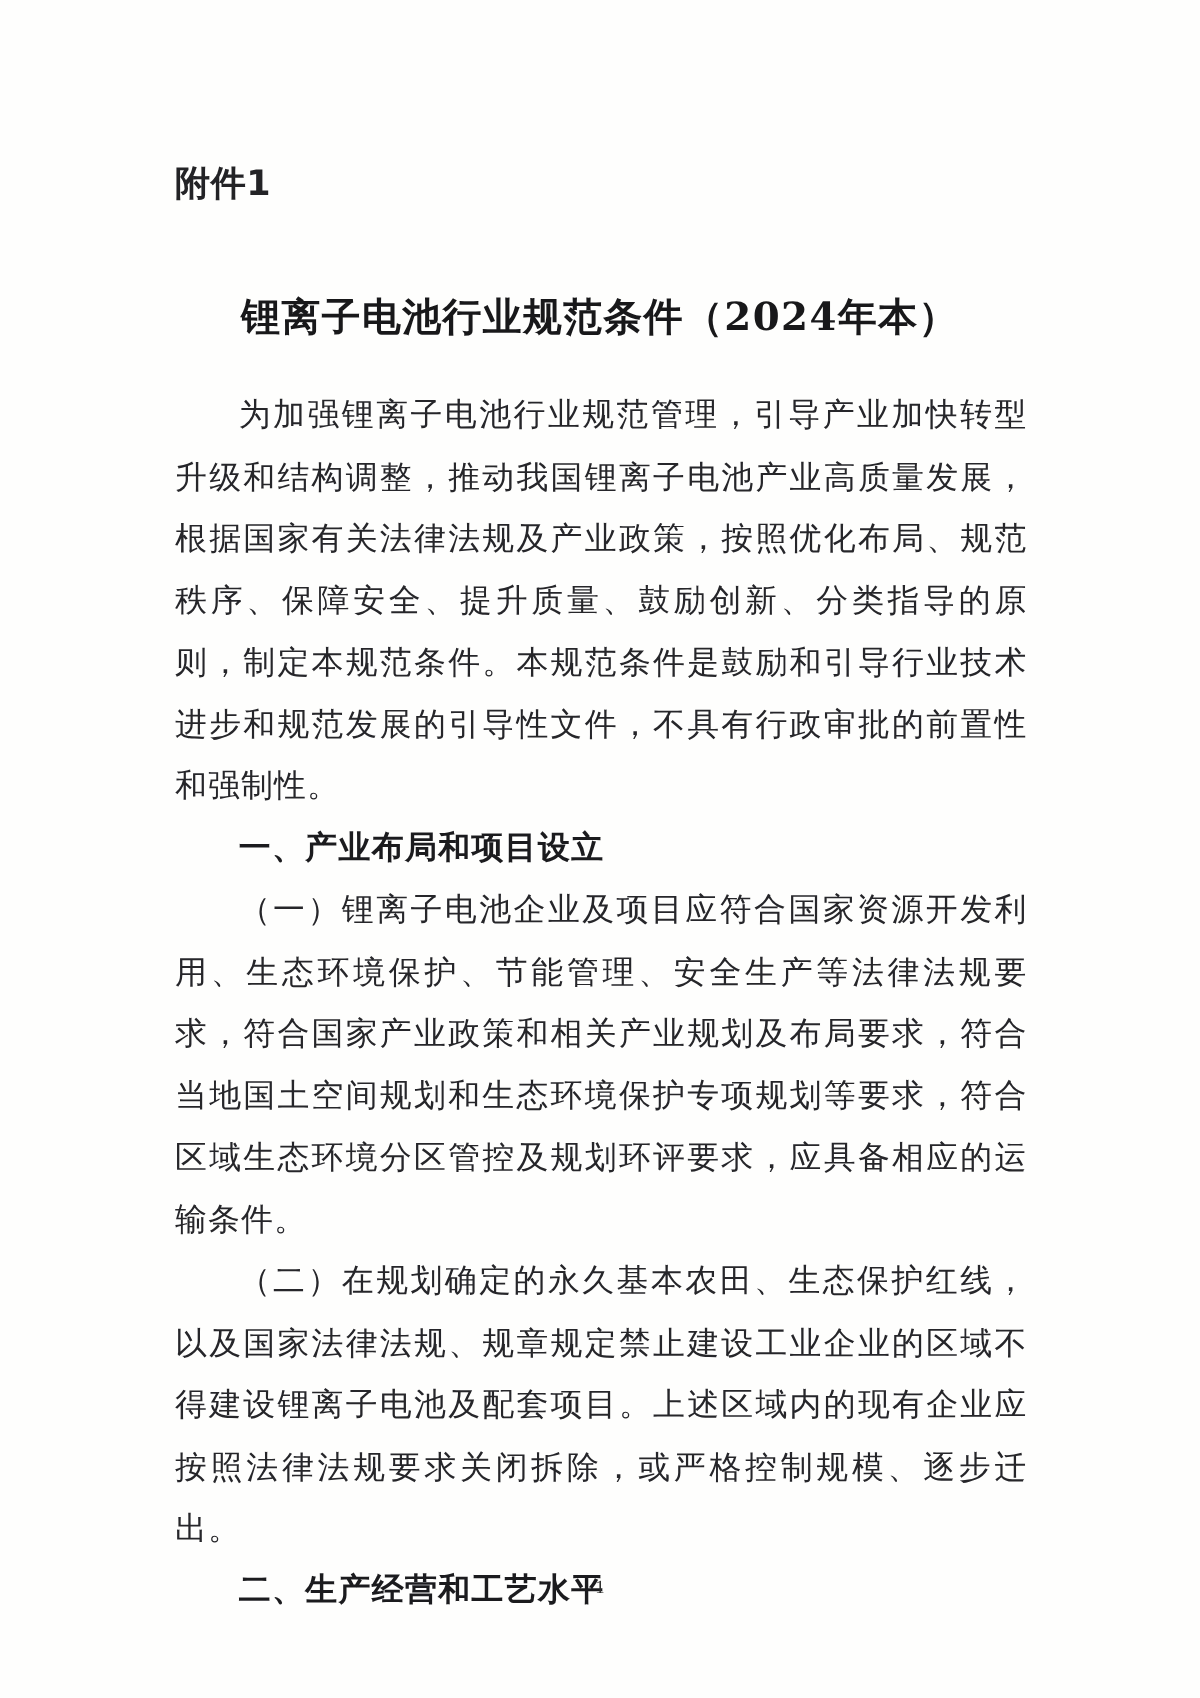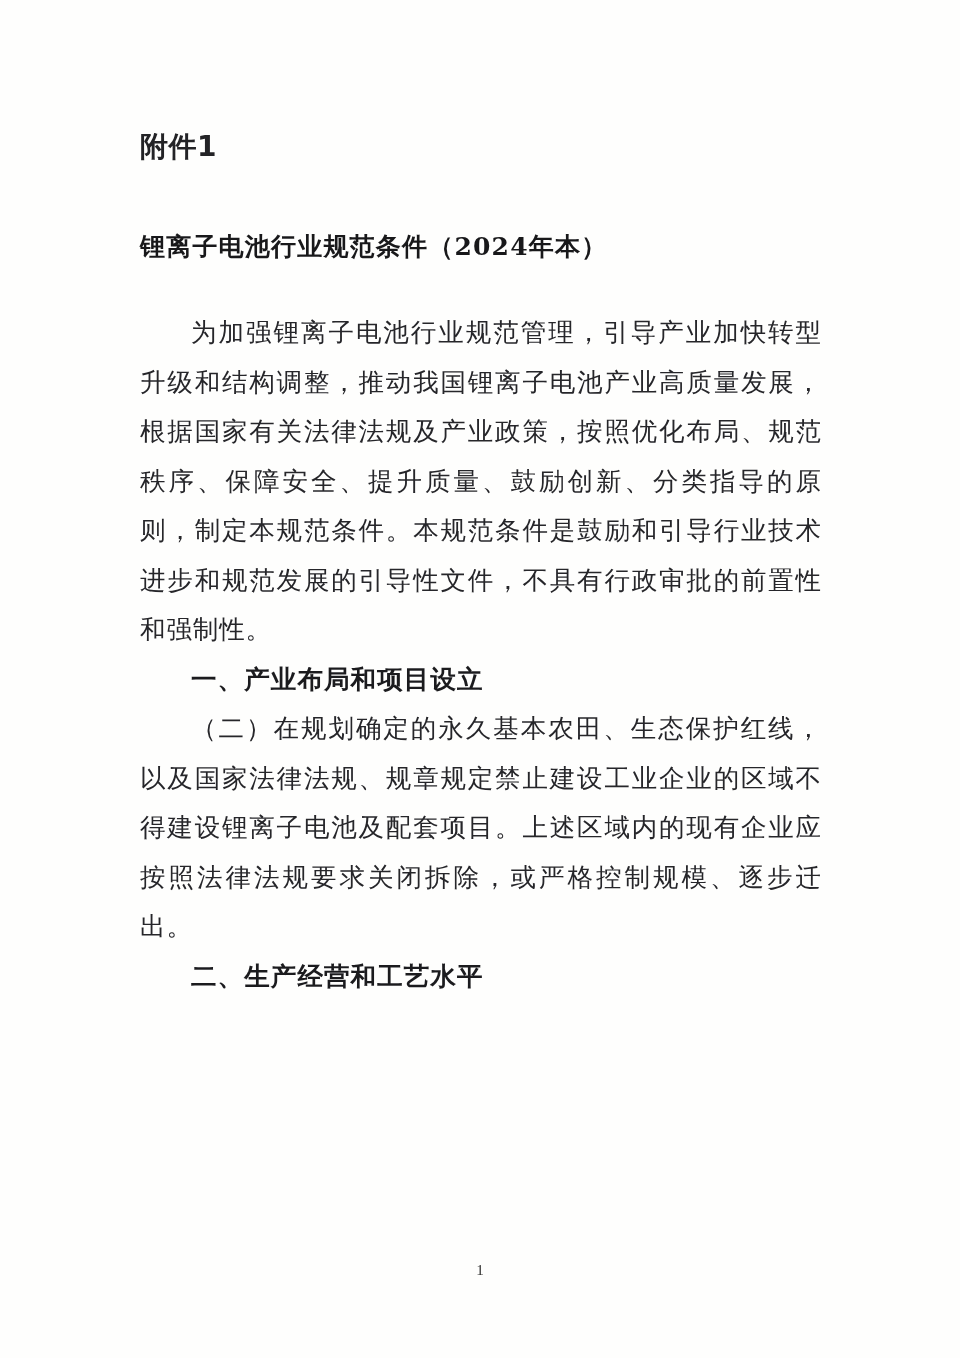--- a/index.html
+++ b/index.html
@@ -37,24 +37,24 @@
     color: #232326;
     line-height: 1.2;
   }
 
   
   .doc-title {
     position: absolute;
     left: 140px;
     top: 214px;
     width: 680px;
-    text-align: left;
+    text-align: center;
     font-family: "DejaVu Serif", "Liberation Serif", serif;
     font-weight: bold;
-    font-size: 25px;
+    font-size: 31px;
     letter-spacing: 1.2px;
     color: #18181a;
     line-height: 1.25;
   }
 
   
   .doc-body {
     position: absolute;
     left: 140px;
     top: 308px;
@@ -72,21 +72,21 @@
     text-indent: 2em;
     font-family: "DejaVu Serif", "Liberation Serif", serif;
     font-weight: 400;
   }
 
   .para + .para {
     margin-top: 0;
   }
 
   .section-heading {
-    font-family: Liberation Sans, sans-serif;
+    font-family: Liberation Mono, monospace;
     font-weight: bold;
     font-size: 25.5px;
     line-height: 49.5px;
     letter-spacing: 1.1px;
     color: #1b1b1e;
     text-indent: 2em;
     margin: 0;
   }
 
   
@@ -106,19 +106,20 @@
 
 <div class="page">
 
   <div class="attachment-label">附件1</div>
 
   <h1 class="doc-title">锂离子电池行业规范条件（2024年本）</h1>
 
   <div class="doc-body">
       <p class="para">为加强锂离子电池行业规范管理，引导产业加快转型升级和结构调整，推动我国锂离子电池产业高质量发展，根据国家有关法律法规及产业政策，按照优化布局、规范秩序、保障安全、提升质量、鼓励创新、分类指导的原则，制定本规范条件。本规范条件是鼓励和引导行业技术进步和规范发展的引导性文件，不具有行政审批的前置性和强制性。</p>
       <h2 class="section-heading">一、产业布局和项目设立</h2>
+      <p class="para">（一）锂离子电池企业及项目应符合国家资源开发利用、生态环境保护、节能管理、安全生产等法律法规要求，符合国家产业政策和相关产业规划及布局要求，符合当地国土空间规划和生态环境保护专项规划等要求，符合区域生态环境分区管控及规划环评要求，应具备相应的运输条件。</p>
       <p class="para">（二）在规划确定的永久基本农田、生态保护红线，以及国家法律法规、规章规定禁止建设工业企业的区域不得建设锂离子电池及配套项目。上述区域内的现有企业应按照法律法规要求关闭拆除，或严格控制规模、逐步迁出。</p>
       <h2 class="section-heading">二、生产经营和工艺水平</h2>
     </div>
 
   <div class="page-number">1</div>
 
 </div>
 
 </body></html>

